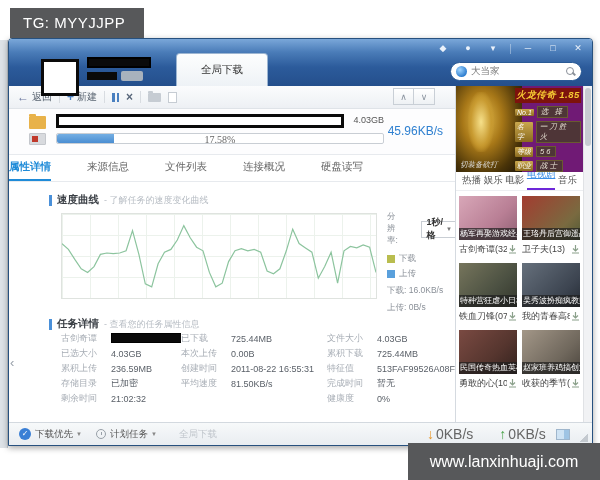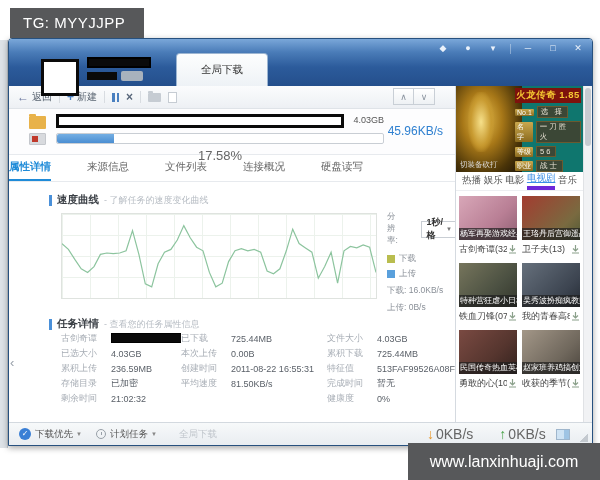--- a/index.html
+++ b/index.html
@@ -59,21 +59,21 @@
   
   .task-panel { height:46px; background:#fdfdfe; border-bottom:1px solid #e7eaee; position:relative; }
   .task-icon { position:absolute; left:20px; top:7px; width:17px; height:13px; background:#e8b24a; border-radius:1px; }
   .task-icon::before { content:''; position:absolute; left:0; top:-2px; width:7px; height:2px; background:#e8b24a; border-radius:1px 1px 0 0; }
   .task-icon2 { position:absolute; left:20px; top:24px; width:17px; height:12px; background:#d8dade; border-radius:1px; border:1px solid #c4c7cc; }
   .task-icon2::after { content:''; position:absolute; left:2px; top:2px; width:6px; height:6px; background:#c0392b; }
   .task-name-redact { position:absolute; left:47px; top:5px; width:288px; height:14px; background:#fff; border:3px solid #0a0a0a; }
   .task-size { position:absolute; left:255px; top:6px; width:120px; text-align:right; font-size:9px; color:#555; }
   .prog-track { position:absolute; left:47px; top:24px; width:328px; height:11px; background:#fff; border:1px solid #c9ced4; border-radius:2px; }
   .prog-fill { height:100%; background:linear-gradient(180deg,#74aee3,#4a8ed2); border-radius:2px 0 0 2px; }
-  .prog-label { position:absolute; left:0; right:0; top:16px; text-align:center; font-size:13px; color:#666; line-height:11px; }
+  .prog-label { position:absolute; left:0; right:0; top:0; text-align:center; font-size:10px; color:#666; line-height:11px;font-family:Liberation Serif, serif; }
   .task-speed { position:absolute; right:12px; top:15px; font-size:12px; color:#2f80d0; }
 
   
   .tabbar { height:27px; border-bottom:1px solid #e7eaee; display:flex; align-items:flex-end; gap:36px; font-size:10.5px; color:#666; }
   .ptab { padding-bottom:7px; cursor:default; }
   .ptab.active { color:#1f8bd8; border-bottom:2px solid #1f8bd8; font-weight:bold; padding-bottom:5px; }
 
   
   .content { position:absolute; left:0; top:97px; right:0; bottom:0; background:#fff; overflow:hidden; }
   .sec-head { display:flex; align-items:center; gap:5px; margin:10px 0 6px 40px; }
@@ -111,34 +111,34 @@
   .clock-ic::after { content:''; position:absolute; left:4px; top:2px; width:1px; height:3px; background:#98a0a8; }
   .dd-small { font-size:6px; color:#888; margin-left:3px; }
   .sb-global { color:#c2c7cd; margin-left:22px; }
   .sb-speeds { position:absolute; left:418px; display:flex; gap:26px; font-size:14px; color:#666; }
   .arr-down { color:#e8982c; font-weight:bold; margin-right:2px; }
   .arr-up { color:#44a044; font-weight:bold; margin-right:2px; }
   .mini-panel-ic { position:absolute; right:22px; width:14px; height:11px; border:1px solid #9fb6cc; background:linear-gradient(90deg,#cfe3f4 60%, #9fc4e4 60%); }
   .grip { position:absolute; right:4px; bottom:3px; width:9px; height:9px; background:linear-gradient(135deg, transparent 50%, #b9bfc6 50%); clip-path:polygon(100% 0,100% 100%,0 100%); opacity:.8; }
 
   
-  .ad { position:relative; width:100%; height:86px; background:#0f766e; overflow:hidden; }
+  .ad { position:relative; width:100%; height:86px; background:#701a75; overflow:hidden;font-style:italic; }
   .ad-art { position:absolute; left:-6px; top:-4px; width:72px; height:94px;
     background:radial-gradient(ellipse at 45% 40%, #e8c050 0%, #a87818 35%, #4a3408 70%, #140e06 100%); }
   .ad-art::after { content:''; position:absolute; left:18px; top:10px; width:26px; height:60px; background:radial-gradient(ellipse, #f6e08a 0%, #c89a30 55%, transparent 75%); }
   .ad-right { position:absolute; right:2px; top:2px; width:66px; color:#e8e2d4; font-size:7.5px; }
   .ad-title { background:#7d120c; color:#f5c832; font-weight:bold; font-size:9.5px; text-align:center; padding:1px 0; letter-spacing:.5px; white-space:nowrap; }
   .ad-row { display:flex; align-items:center; gap:3px; margin-top:3px; }
   .ad-tag { background:linear-gradient(#caa84e,#8a6a1e); color:#fff; font-size:7px; padding:0 2px; border-radius:1px; }
   .ad-box { background:rgba(70,60,40,.8); border:1px solid #6a5a30; padding:0 3px; letter-spacing:2px; }
   .ad-foot { position:absolute; left:4px; bottom:2px; color:#ddd; font-size:7.5px; }
 
   .sb-tabs { height:19px; display:flex; align-items:flex-end; justify-content:space-between; padding:0 6px; font-size:9.5px; color:#555; border-bottom:1px solid #eceef1; }
   .sb-tab { padding-bottom:3px; }
-  .sb-tab.active { color:#3a8ee6; border-bottom:4px solid #6d28d9; padding-bottom:1px;text-decoration:underline; }
+  .sb-tab.active { color:#3a8ee6; border-bottom:2px solid #6d28d9; padding-bottom:7px;text-decoration:underline; }
 
   .movie-grid { display:flex; flex-wrap:wrap; padding:5px 3px 0 3px; gap:7px 5px; }
   .movie { width:58px; }
   .m-img { width:58px; height:44px; position:relative; background:#888; }
   .movie:nth-child(1) .m-img { background:linear-gradient(135deg,#d8a7b8,#b97f95 60%,#8f5f73); }
   .movie:nth-child(2) .m-img { background:linear-gradient(135deg,#a33c30,#7a6a40 70%,#4f5a36); }
   .movie:nth-child(3) .m-img { background:linear-gradient(135deg,#76755c,#4c5142 60%,#33362c); }
   .movie:nth-child(4) .m-img { background:linear-gradient(135deg,#66707c,#3c4450 70%,#252b34); }
   .movie:nth-child(5) .m-img { background:linear-gradient(135deg,#7a4a42,#55352e 60%,#32211d); }
   .movie:nth-child(6) .m-img { background:linear-gradient(135deg,#a39788,#6f675c 65%,#4b453d); }
@@ -160,20 +160,25 @@
   <div class="titlebar">
     <div class="win-controls">
       <span class="wbtn">◆</span>
       <span class="wbtn">●</span>
       <span class="wbtn">▾</span>
       <span class="win-sep"></span>
       <span class="wbtn">─</span>
       <span class="wbtn">□</span>
       <span class="wbtn">✕</span>
     </div>
+    <div class="search-box">
+      <span class="globe-icon"></span>
+      <span class="search-text">大当家</span>
+      <span class="mag-icon"></span>
+    </div>
     <div class="logo-redact"></div>
     <div class="redact-bar1"></div>
     <div class="redact-bar2"></div>
     <div class="vip-badge"></div>
     <div class="dl-tab">全局下载</div>
   </div>
 
   <div class="main-row">
 
     <div class="left-panel">

